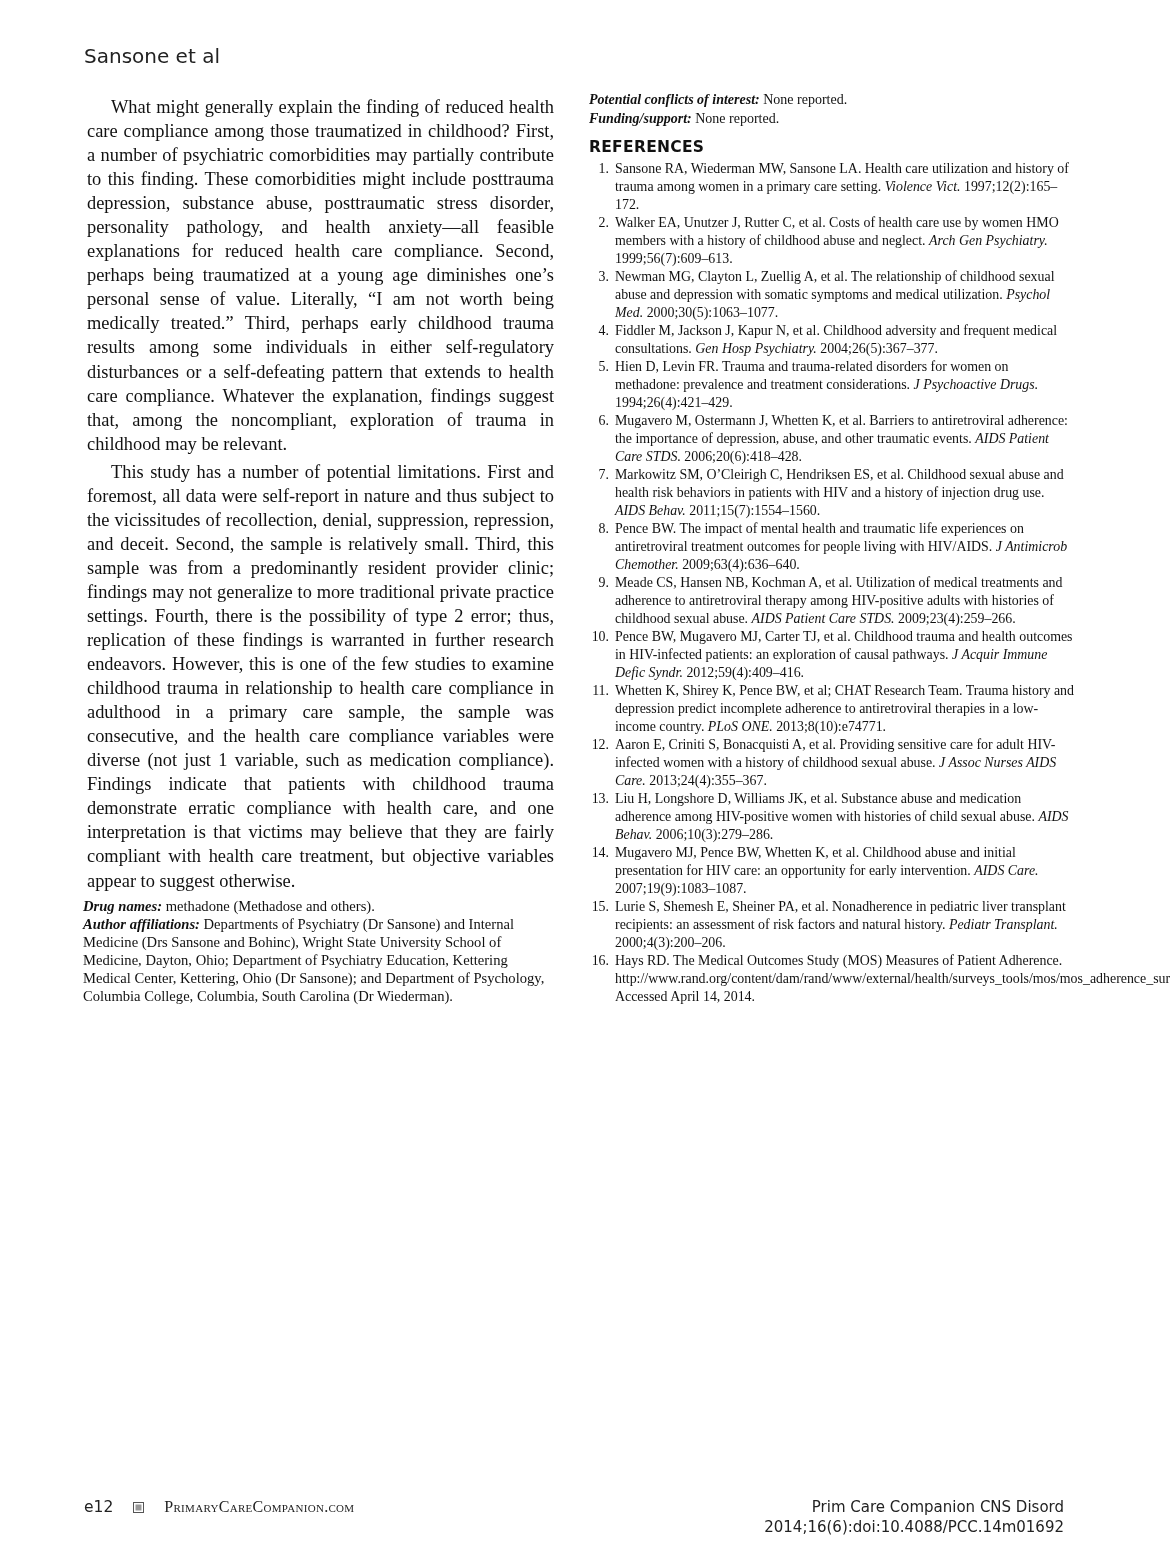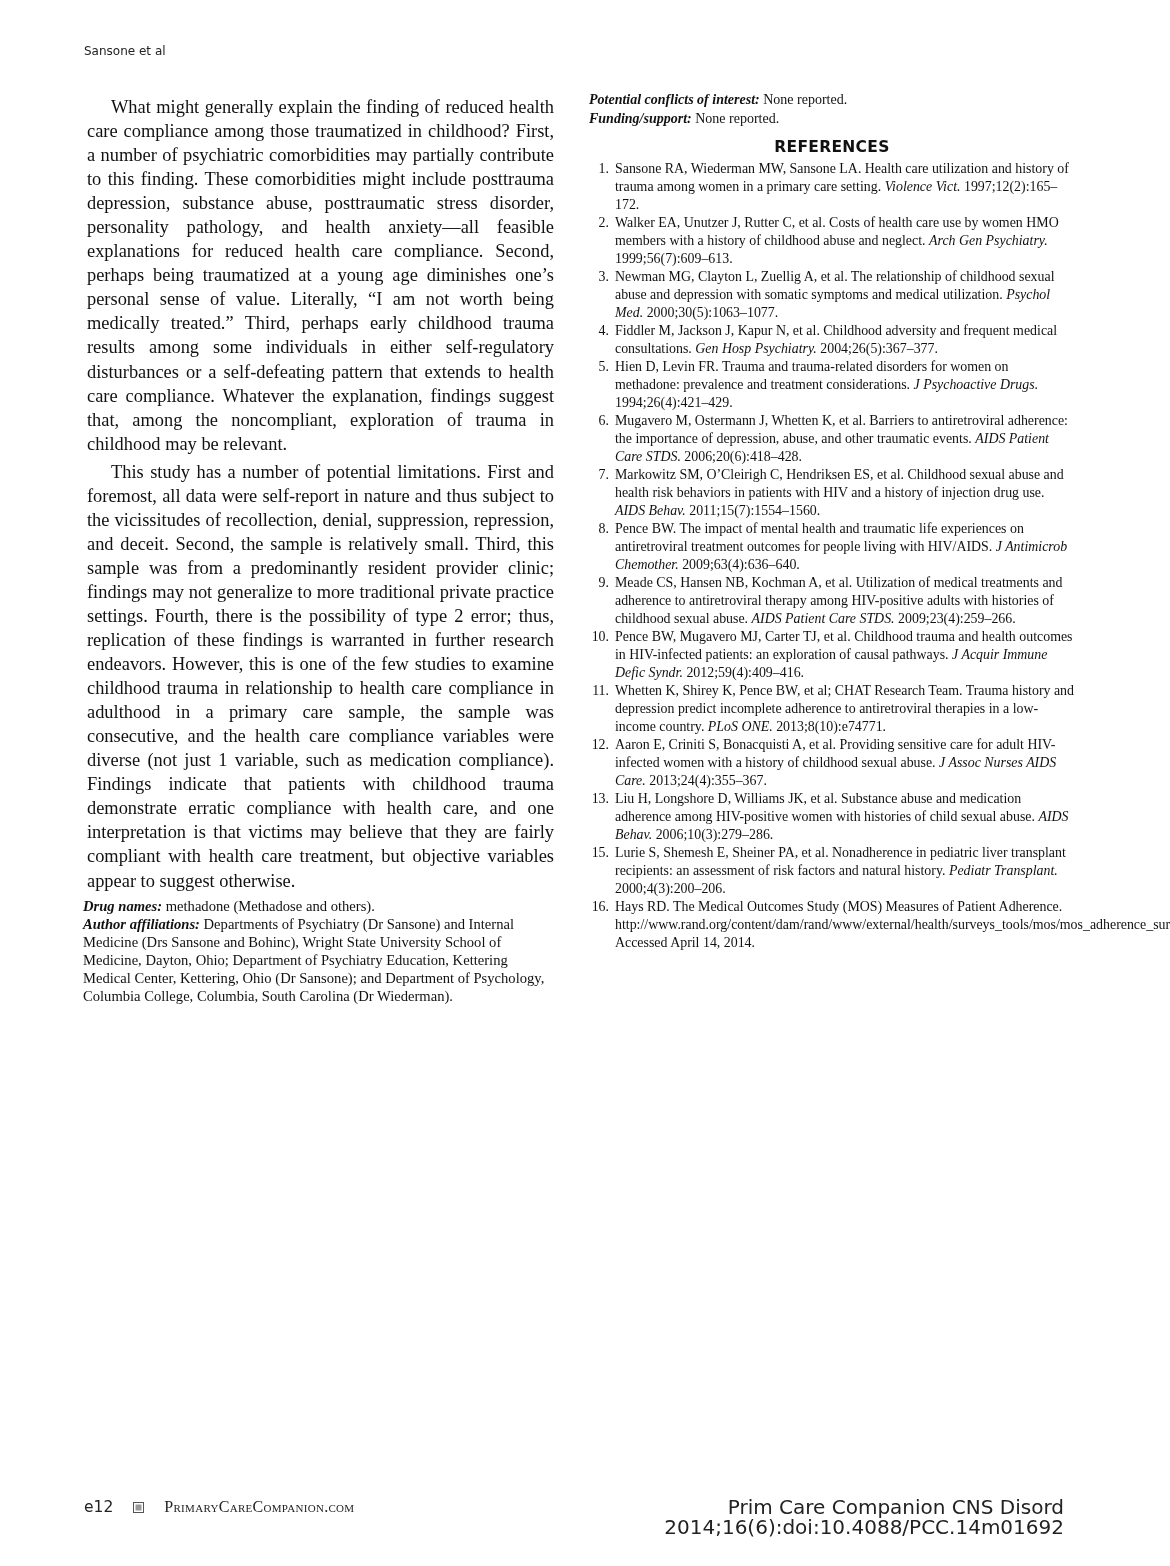--- a/index.html
+++ b/index.html
@@ -1,58 +1,58 @@
 <!DOCTYPE html>
 <html><head>
 <meta charset="utf-8">
 <style>
   html, body { margin: 0; padding: 0; background: #ffffff; }
   body { width: 1170px; height: 1566px; position: relative; overflow: hidden; color: #111; }
   .running-head {
     position: absolute; left: 84px; top: 44px;
-    font-family: "DejaVu Sans", sans-serif; font-size: 12px; color: #222;
+    font-family: "DejaVu Sans", sans-serif; font-size: 20px; color: #222;
   }
   .col-left {
     position: absolute; left: 83px; top: 91px; width: 475px;
     font-family: "Liberation Serif", serif; font-size: 18.4px; line-height: 24.05px;
     text-align: justify; color: #111;
   }
   .col-left p { margin: 4px; text-indent: 24px; }
   .notes { margin-top: 4px; font-size: 14.6px; line-height: 18px; text-align: left; }
   .notes div { margin: 0; }
   .notes b { font-style: italic; font-weight: bold; }
   .col-right {
     position: absolute; left: 589px; top: 91px; width: 486px;
     font-family: "Liberation Serif", serif; color: #111;
   }
   .disclosures { font-size: 14px; line-height: 18.5px; }
   .disclosures b { font-style: italic; font-weight: bold; }
   .ref-heading {
-    text-align: center; font-family: "DejaVu Sans", sans-serif; font-weight: bold;
+    font-family: "DejaVu Sans", sans-serif; font-weight: bold;
     font-size: 15.5px; letter-spacing: 0.3px; margin-top: 10px; margin-bottom: 4px;
   }
   ol.refs { list-style: none; margin: 0; padding: 0; font-size: 13.9px; line-height: 18px; }
   ol.refs li { position: relative; padding-left: 26px; margin: 0; }
   ol.refs li .num { position: absolute; left: 0; width: 20px; text-align: right; }
   ol.refs li i { font-style: italic; }
   .footer-left {
     position: absolute; left: 84px; top: 1498px;
     font-size: 15.5px; color: #222; display: flex; align-items: center; gap: 18px;
   }
   .footer-left .pg { font-family: "DejaVu Sans", sans-serif; }
   .footer-left .sq {
     display: inline-block; width: 9px; height: 9px; border: 1.5px solid #555;
     background: #999; box-shadow: inset 0 0 0 1.5px #fff; margin: 0 2px;
   }
   .footer-left .site {
     font-family: "Liberation Serif", serif; font-variant: small-caps; font-size: 16px; letter-spacing: 0.3px; text-align: right;
   }
   .footer-right {
     position: absolute; right: 106px; top: 1497px; text-align: right;
-    font-family: "DejaVu Sans", sans-serif; font-size: 20px; line-height: 20px; color: #222;
+    font-family: "DejaVu Sans", sans-serif; font-size: 15px; line-height: 20px; color: #222;
   }
 </style>
 </head>
 <body>
 
 <div class="running-head">Sansone et al</div>
 
 <div class="col-left">
   <p>What might generally explain the finding of reduced health care compliance among those traumatized in childhood? First, a number of psychiatric comorbidities may partially contribute to this finding. These comorbidities might include posttrauma depression, substance abuse, posttraumatic stress disorder, personality pathology, and health anxiety—all feasible explanations for reduced health care compliance. Second, perhaps being traumatized at a young age diminishes one’s personal sense of value. Literally, “I am not worth being medically treated.” Third, perhaps early childhood trauma results among some individuals in either self-regulatory disturbances or a self-defeating pattern that extends to health care compliance. Whatever the explanation, findings suggest that, among the noncompliant, exploration of trauma in childhood may be relevant.</p>
   <p>This study has a number of potential limitations. First and foremost, all data were self-report in nature and thus subject to the vicissitudes of recollection, denial, suppression, repression, and deceit. Second, the sample is relatively small. Third, this sample was from a predominantly resident provider clinic; findings may not generalize to more traditional private practice settings. Fourth, there is the possibility of type 2 error; thus, replication of these findings is warranted in further research endeavors. However, this is one of the few studies to examine childhood trauma in relationship to health care compliance in adulthood in a primary care sample, the sample was consecutive, and the health care compliance variables were diverse (not just 1 variable, such as medication compliance). Findings indicate that patients with childhood trauma demonstrate erratic compliance with health care, and one interpretation is that victims may believe that they are fairly compliant with health care treatment, but objective variables appear to suggest otherwise.</p>
@@ -75,20 +75,21 @@
       <li><span class="num">4.</span><span>Fiddler M, Jackson J, Kapur N, et al. Childhood adversity and frequent medical consultations. </span><i>Gen Hosp Psychiatry.</i><span> 2004;26(5):367–377.</span></li>
       <li><span class="num">5.</span><span>Hien D, Levin FR. Trauma and trauma-related disorders for women on methadone: prevalence and treatment considerations. </span><i>J Psychoactive Drugs.</i><span> 1994;26(4):421–429.</span></li>
       <li><span class="num">6.</span><span>Mugavero M, Ostermann J, Whetten K, et al. Barriers to antiretroviral adherence: the importance of depression, abuse, and other traumatic events. </span><i>AIDS Patient Care STDS.</i><span> 2006;20(6):418–428.</span></li>
       <li><span class="num">7.</span><span>Markowitz SM, O’Cleirigh C, Hendriksen ES, et al. Childhood sexual abuse and health risk behaviors in patients with HIV and a history of injection drug use. </span><i>AIDS Behav.</i><span> 2011;15(7):1554–1560.</span></li>
       <li><span class="num">8.</span><span>Pence BW. The impact of mental health and traumatic life experiences on antiretroviral treatment outcomes for people living with HIV/AIDS. </span><i>J Antimicrob Chemother.</i><span> 2009;63(4):636–640.</span></li>
       <li><span class="num">9.</span><span>Meade CS, Hansen NB, Kochman A, et al. Utilization of medical treatments and adherence to antiretroviral therapy among HIV-positive adults with histories of childhood sexual abuse. </span><i>AIDS Patient Care STDS.</i><span> 2009;23(4):259–266.</span></li>
       <li><span class="num">10.</span><span>Pence BW, Mugavero MJ, Carter TJ, et al. Childhood trauma and health outcomes in HIV-infected patients: an exploration of causal pathways. </span><i>J Acquir Immune Defic Syndr.</i><span> 2012;59(4):409–416.</span></li>
       <li><span class="num">11.</span><span>Whetten K, Shirey K, Pence BW, et al; CHAT Research Team. Trauma history and depression predict incomplete adherence to antiretroviral therapies in a low-income country. </span><i>PLoS ONE.</i><span> 2013;8(10):e74771.</span></li>
       <li><span class="num">12.</span><span>Aaron E, Criniti S, Bonacquisti A, et al. Providing sensitive care for adult HIV-infected women with a history of childhood sexual abuse. </span><i>J Assoc Nurses AIDS Care.</i><span> 2013;24(4):355–367.</span></li>
       <li><span class="num">13.</span><span>Liu H, Longshore D, Williams JK, et al. Substance abuse and medication adherence among HIV-positive women with histories of child sexual abuse. </span><i>AIDS Behav.</i><span> 2006;10(3):279–286.</span></li>
+      <li><span class="num">14.</span><span>Mugavero MJ, Pence BW, Whetten K, et al. Childhood abuse and initial presentation for HIV care: an opportunity for early intervention. </span><i>AIDS Care.</i><span> 2007;19(9):1083–1087.</span></li>
       <li><span class="num">15.</span><span>Lurie S, Shemesh E, Sheiner PA, et al. Nonadherence in pediatric liver transplant recipients: an assessment of risk factors and natural history. </span><i>Pediatr Transplant.</i><span> 2000;4(3):200–206.</span></li>
       <li><span class="num">16.</span><span>Hays RD. The Medical Outcomes Study (MOS) Measures of Patient Adherence. http://www.rand.org/content/dam/rand/www/external/health/surveys_tools/mos/mos_adherence_survey.pdf. Accessed April 14, 2014.</span><i></i><span></span></li>
     </ol>
 </div>
 
 <div class="footer-left">
   <span class="pg">e12</span>
   <span class="sq"></span>
   <span class="site">PrimaryCareCompanion.com</span>
 </div>

